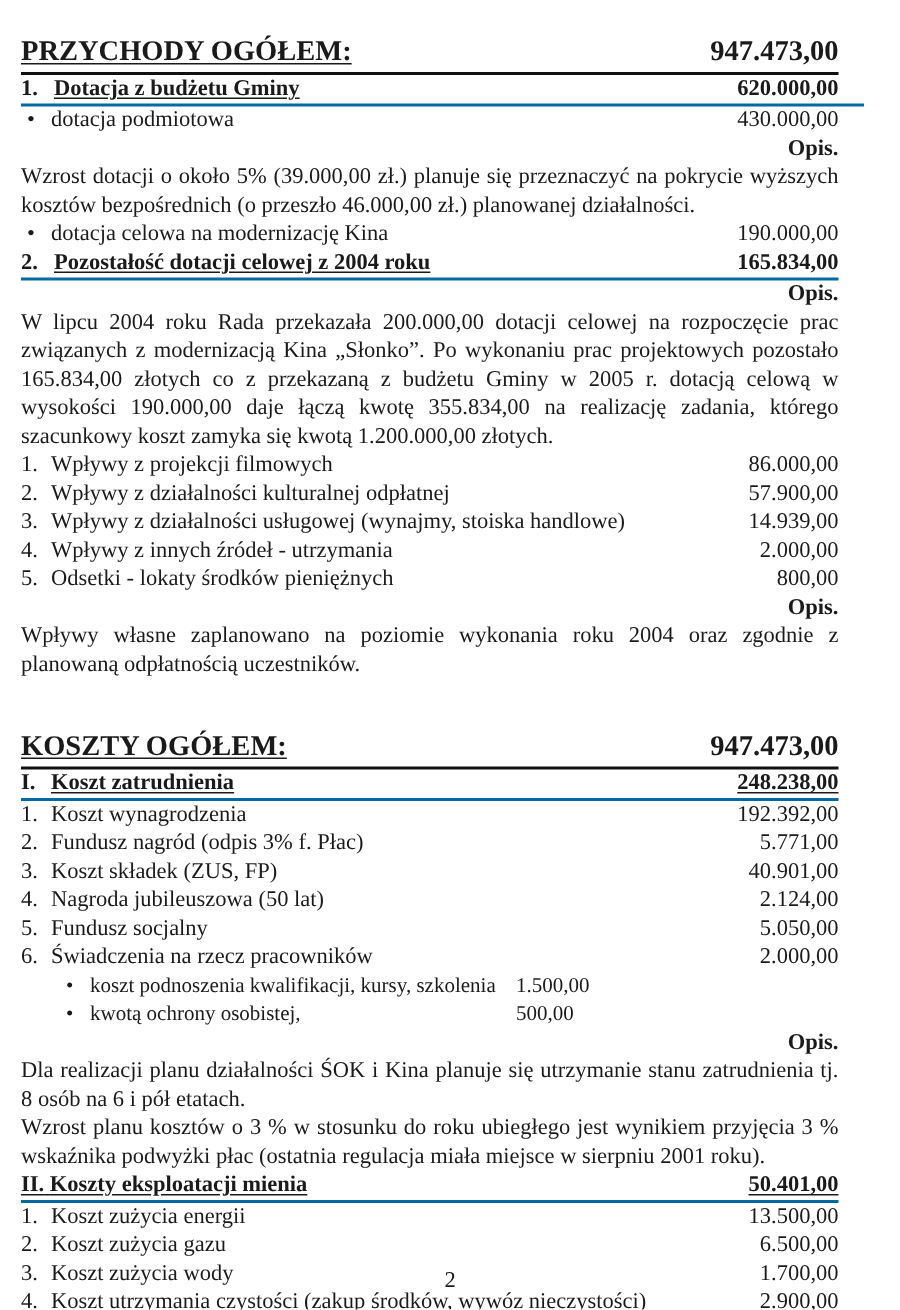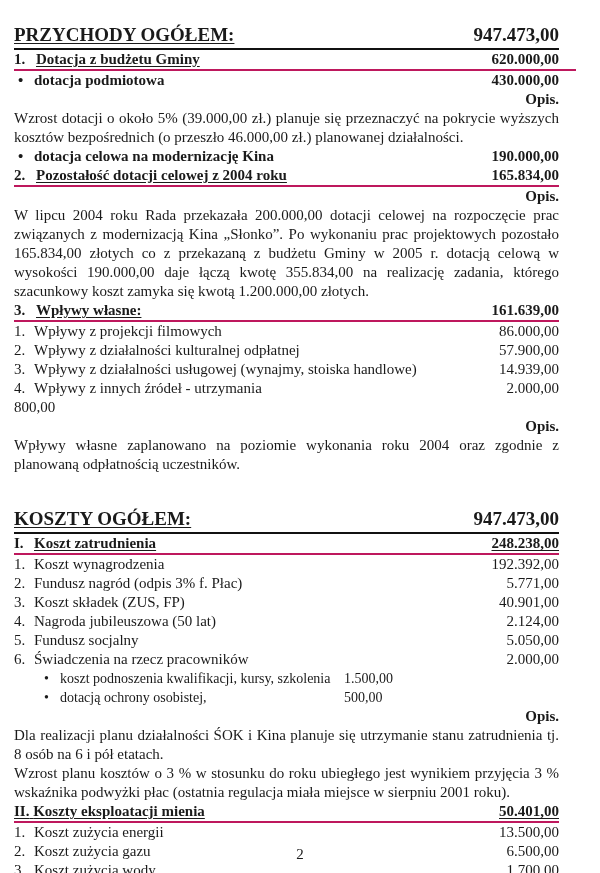--- a/index.html
+++ b/index.html
@@ -2,25 +2,25 @@
 <html><head>
 <meta charset="utf-8">
 <style>
   html, body { margin: 0; padding: 0; background: #ffffff; }
   body { width: 600px; height: 873px; position: relative; overflow: hidden;
          font-family: "Liberation Serif", "DejaVu Serif", serif; color: #1a1a1a; }
   .page { position: absolute; left: 14px; top: 6px; width: 545px; }
   .row { display: flex; justify-content: space-between; align-items: baseline;
          font-size: 15px; line-height: 19px; height: 19px; white-space: nowrap; }
   .row .amt { text-align: center; }
-  .bold { font-weight: bold; }
+  .bold { font-weight: normal; }
   .h1 { font-size: 19px; line-height: 26px; height: 26px; font-weight: bold;
         border-bottom: 2px solid #111; margin-top: 10px; }
   .h1 .lbl { text-decoration: underline; text-underline-offset: 2px; }
-  .h2 { font-weight: bold; border-bottom: 2px solid #be185d; }
+  .h2 { font-weight: bold; border-bottom: 2px solid #0369a1; }
   .h2 .lbl { text-decoration: underline; text-underline-offset: 2px; }
   .h2.wide { margin-right: -17px; padding-right: 17px; }
   .opis { font-size: 15px; line-height: 19px; font-weight: bold; text-align: right; }
   .para { font-size: 15px; line-height: 19px; text-align: justify; }
   .para.last-left { text-align-last: left; }
   .bullet::before { content: "\2022"; display: inline-block; width: 16px; padding-left: 4px; }
   .num { display: inline-block; width: 20px; }
   .num-b { display: inline-block; width: 22px; }
   .sub { display: flex; font-size: 14px; line-height: 19px; height: 19px; white-space: nowrap; }
   .sub .slbl { width: 330px; padding-left: 30px; box-sizing: border-box; }
@@ -59,42 +59,39 @@
   </div>
 
   <div class="row h2">
     <span class="lbl"><span class="num-b">2.</span><span>Pozostałość dotacji celowej z 2004 roku</span></span>
     <span class="amt">165.834,00</span>
   </div>
 
   <div class="opis">Opis.</div>
   <div class="para last-left">W lipcu 2004 roku Rada przekazała 200.000,00 dotacji celowej na rozpoczęcie prac związanych z modernizacją Kina „Słonko”. Po wykonaniu prac projektowych pozostało 165.834,00 złotych co z przekazaną z budżetu Gminy w 2005 r. dotacją celową w wysokości 190.000,00 daje łączą kwotę 355.834,00 na realizację zadania, którego szacunkowy koszt zamyka się kwotą 1.200.000,00 złotych.</div>
 
-  <div class="row h2">
-    <span class="lbl"><span class="num-b">3.</span><span>Wpływy własne:</span></span>
-    <span class="amt">161.639,00</span>
-  </div>
 
   <div class="row">
       <span><span class="num">1.</span><span>Wpływy z projekcji filmowych</span></span>
       <span class="amt">86.000,00</span>
     </div>
   <div class="row">
       <span><span class="num">2.</span><span>Wpływy z działalności kulturalnej odpłatnej</span></span>
       <span class="amt">57.900,00</span>
     </div>
   <div class="row">
       <span><span class="num">3.</span><span>Wpływy z działalności usługowej (wynajmy, stoiska handlowe)</span></span>
       <span class="amt">14.939,00</span>
     </div>
   <div class="row">
       <span><span class="num">4.</span><span>Wpływy z innych źródeł - utrzymania</span></span>
       <span class="amt">2.000,00</span>
     </div>
   <div class="row">
+      <span><span class="num">5.</span><span>Odsetki - lokaty środków pieniężnych</span></span>
       <span class="amt">800,00</span>
     </div>
 
   <div class="opis">Opis.</div>
   <div class="para last-left">Wpływy własne zaplanowano na poziomie wykonania roku 2004 oraz zgodnie z planowaną odpłatnością uczestników.</div>
 
   <div class="gap"></div>
 
   <div class="row h1" style="margin-top:16px;">
     <span class="lbl">KOSZTY OGÓŁEM:</span>
@@ -129,21 +126,21 @@
   <div class="row">
       <span><span class="num">6.</span><span>Świadczenia na rzecz pracowników</span></span>
       <span class="amt">2.000,00</span>
     </div>
 
   <div class="sub">
       <span class="slbl">koszt podnoszenia kwalifikacji, kursy, szkolenia</span>
       <span class="samt">1.500,00</span>
     </div>
   <div class="sub">
-      <span class="slbl">dotacją ochrony osobistej,</span>
+      <span class="slbl">kwotą ochrony osobistej,</span>
       <span class="samt">500,00</span>
     </div>
 
   <div class="opis">Opis.</div>
   <div class="para last-left">Dla realizacji planu działalności ŚOK i Kina planuje się utrzymanie stanu zatrudnienia tj. 8 osób na 6 i pół etatach.</div>
   <div class="para last-left">Wzrost planu kosztów o 3 % w stosunku do roku ubiegłego jest wynikiem przyjęcia 3 % wskaźnika podwyżki płac (ostatnia regulacja miała miejsce w sierpniu 2001 roku).</div>
 
   <div class="row h2">
     <span class="lbl"><span>II.</span> <span>Koszty eksploatacji mienia</span></span>
     <span class="amt lbl">50.401,00</span>

